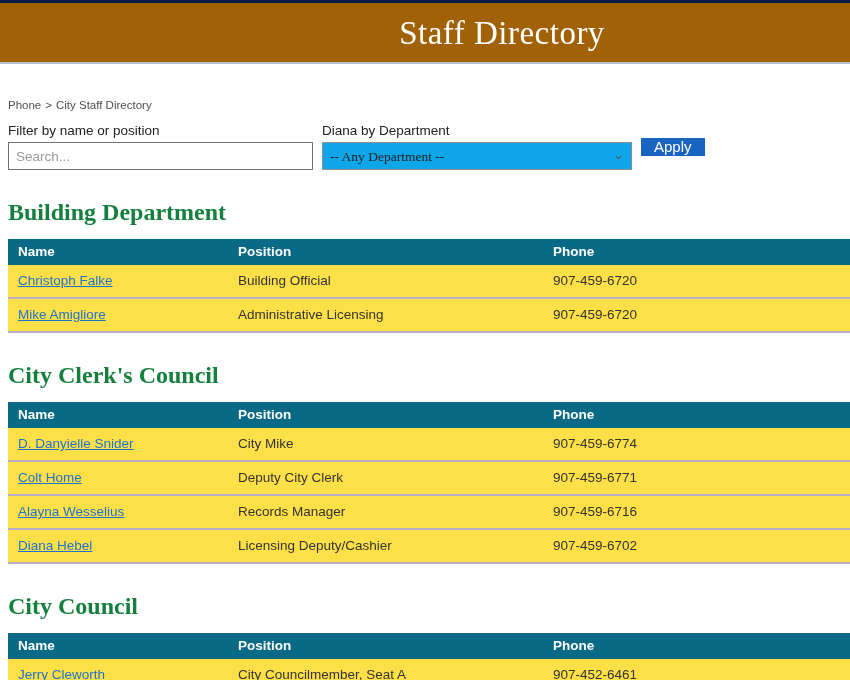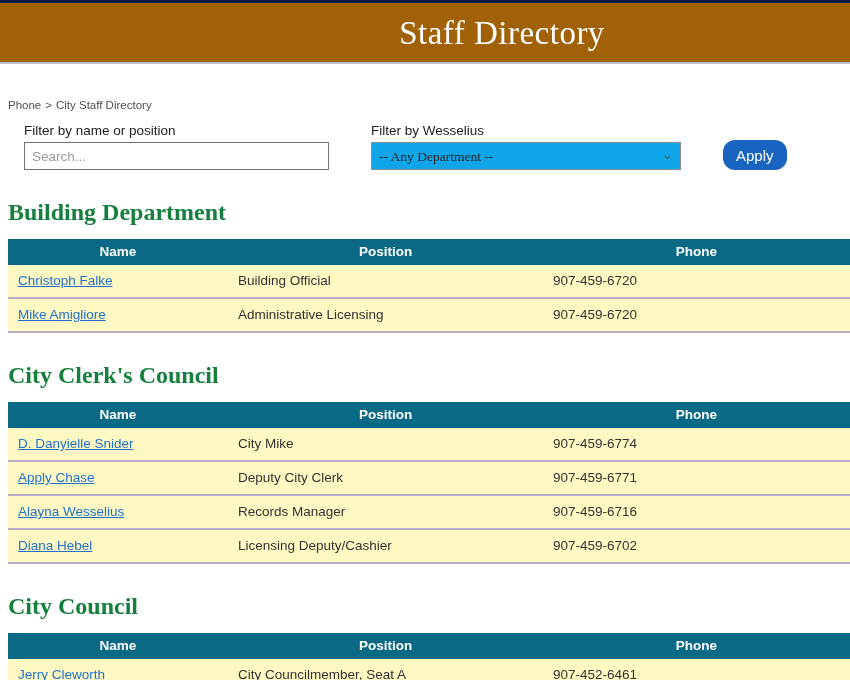--- a/index.html
+++ b/index.html
@@ -40,23 +40,22 @@
     margin: 35px 0 0 8px;
     font-size: 11.5px;
     color: #4f4f4f;
   }
   .breadcrumb a { color: #4f4f4f; text-decoration: none; }
   .crumb-sep { margin: 0 4px; }
 
   
   .filters {
     display: flex;
-    align-items: flex-end;
-    margin: 12px 0 0 24px;
-    gap: 33px;
+    align-items: center;
+    margin: 12px 0 0 8px;
   }
   .filter-group { display: flex; flex-direction: column; }
   .filter-label {
     font-size: 13.5px;
     color: #222222;
     margin-bottom: 4px;
   }
   .search-input {
     width: 305px;
     height: 28px;
@@ -88,26 +87,26 @@
     position: absolute;
     right: 8px;
     top: 50%;
     transform: translateY(-60%);
     font-size: 13px;
     color: #555555;
     pointer-events: none;
   }
   .apply-button {
     margin-left: 9px;
-    height: 30px;
+    height: 18px;
     padding: 0 13px;
     background: #1864c0;
     color: #ffffff;
     border: none;
-    border-radius: 12px;
+    border-radius: 0;
     font-size: 15px;
     font-family: inherit;
     cursor: pointer;
   }
 
   
   .section-heading {
     font-family: "Liberation Serif", serif;
     font-size: 24px;
     font-weight: 700;
@@ -117,35 +116,35 @@
   }
   .staff-table {
     border-collapse: collapse;
     margin-left: 8px;
     width: 842px;
     table-layout: fixed;
   }
   .staff-table th {
     background: #0a6985;
     color: #ffffff;
-    text-align: center;
+    text-align: left;
     font-size: 13.5px;
     font-weight: 700;
     padding: 5px 10px;
     line-height: 16px;
   }
   .col-name  { width: 200px; }
   .col-pos   { width: 295px; }
   .staff-table td {
     font-size: 13.5px;
     color: #333333;
     padding: 8px 10px;
     line-height: 16px;
     border-bottom: 2px solid #b9aec6;
-    background: #fef9c3;
+    background: #fde047;
   }
   .staff-table a {
     color: #2272cd;
     text-decoration: underline;
   }
 </style>
 </head>
 <body>
 
 <header class="site-header">
@@ -155,21 +154,21 @@
 <nav class="breadcrumb">
   <a href="#">Phone</a><span class="crumb-sep">&gt;</span><span>City Staff Directory</span>
 </nav>
 
 <div class="filters">
   <div class="filter-group">
     <label class="filter-label">Filter by name or position</label>
     <input type="text" class="search-input" placeholder="Search..." style="">
   </div>
   <div class="filter-group group-dept">
-    <label class="filter-label">Filter by Wesselius</label>
+    <label class="filter-label">Diana by Department</label>
     <div class="select-wrap">
       <select class="dept-select">
         <option>-- Any Department --</option>
       </select>
       <span class="chev">⌄</span>
     </div>
   </div>
   <button class="apply-button">Apply</button>
 </div>
 
@@ -205,21 +204,21 @@
       <th>Phone</th>
     </tr>
   </thead>
   <tbody>
     <tr>
       <td><a href="#">D. Danyielle Snider</a></td>
       <td>City Mike</td>
       <td>907-459-6774</td>
     </tr>
     <tr>
-      <td><a href="#">Apply Chase</a></td>
+      <td><a href="#">Colt Home</a></td>
       <td>Deputy City Clerk</td>
       <td>907-459-6771</td>
     </tr>
     <tr>
       <td><a href="#">Alayna Wesselius</a></td>
       <td>Records Manager</td>
       <td>907-459-6716</td>
     </tr>
     <tr>
       <td><a href="#">Diana Hebel</a></td>

